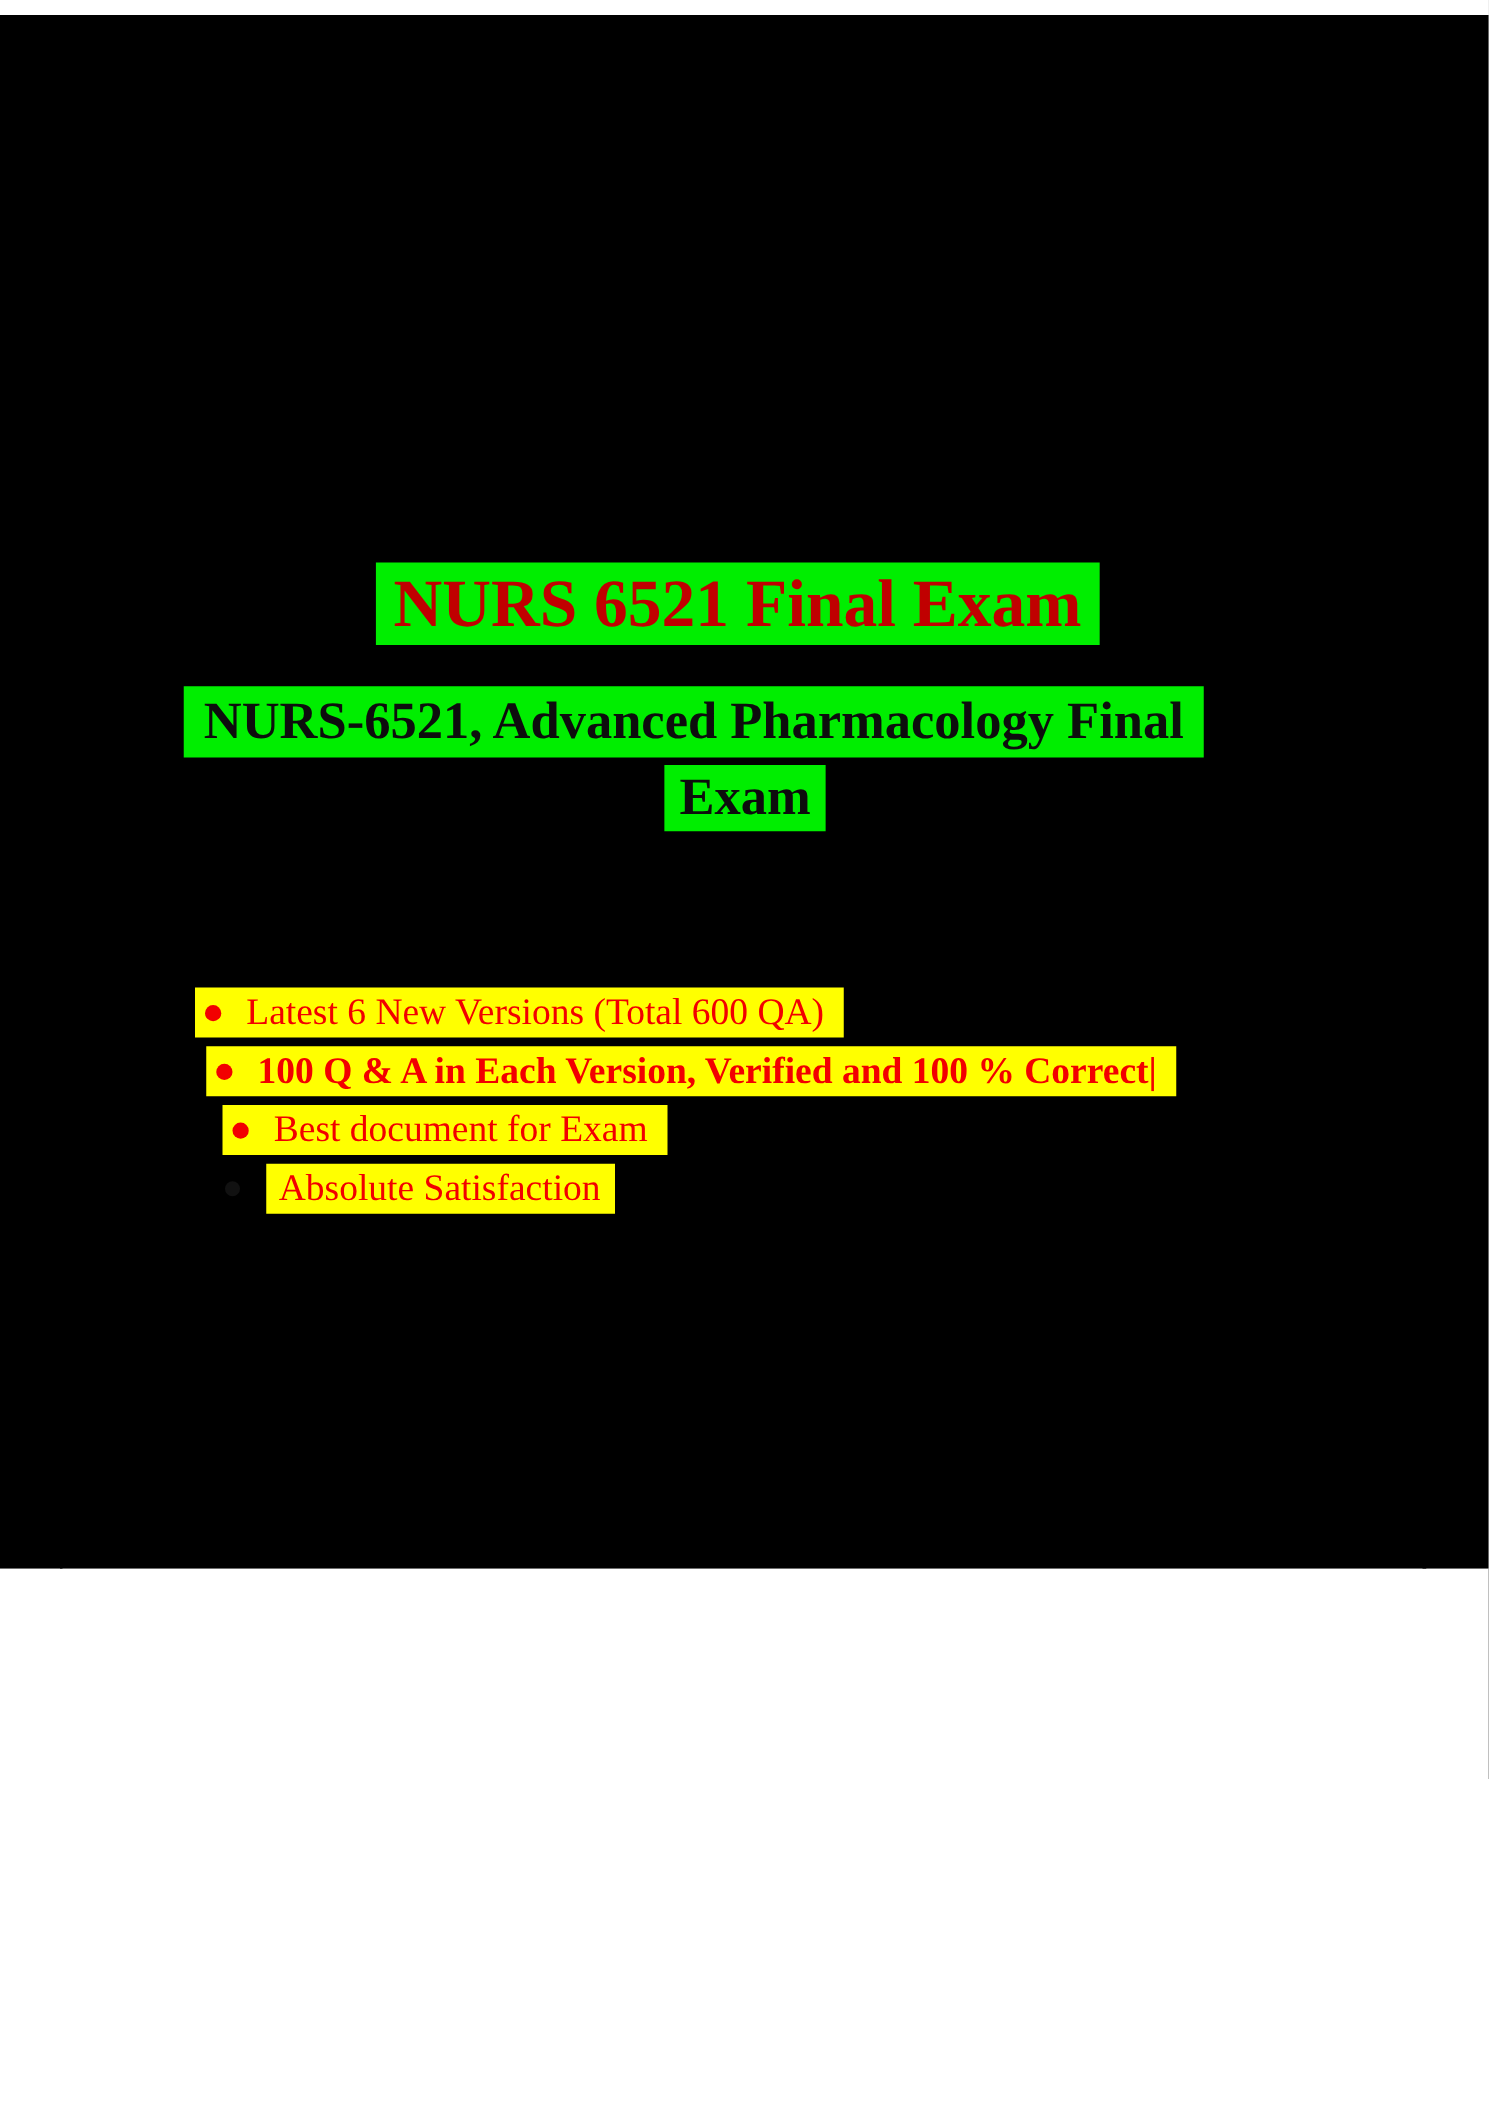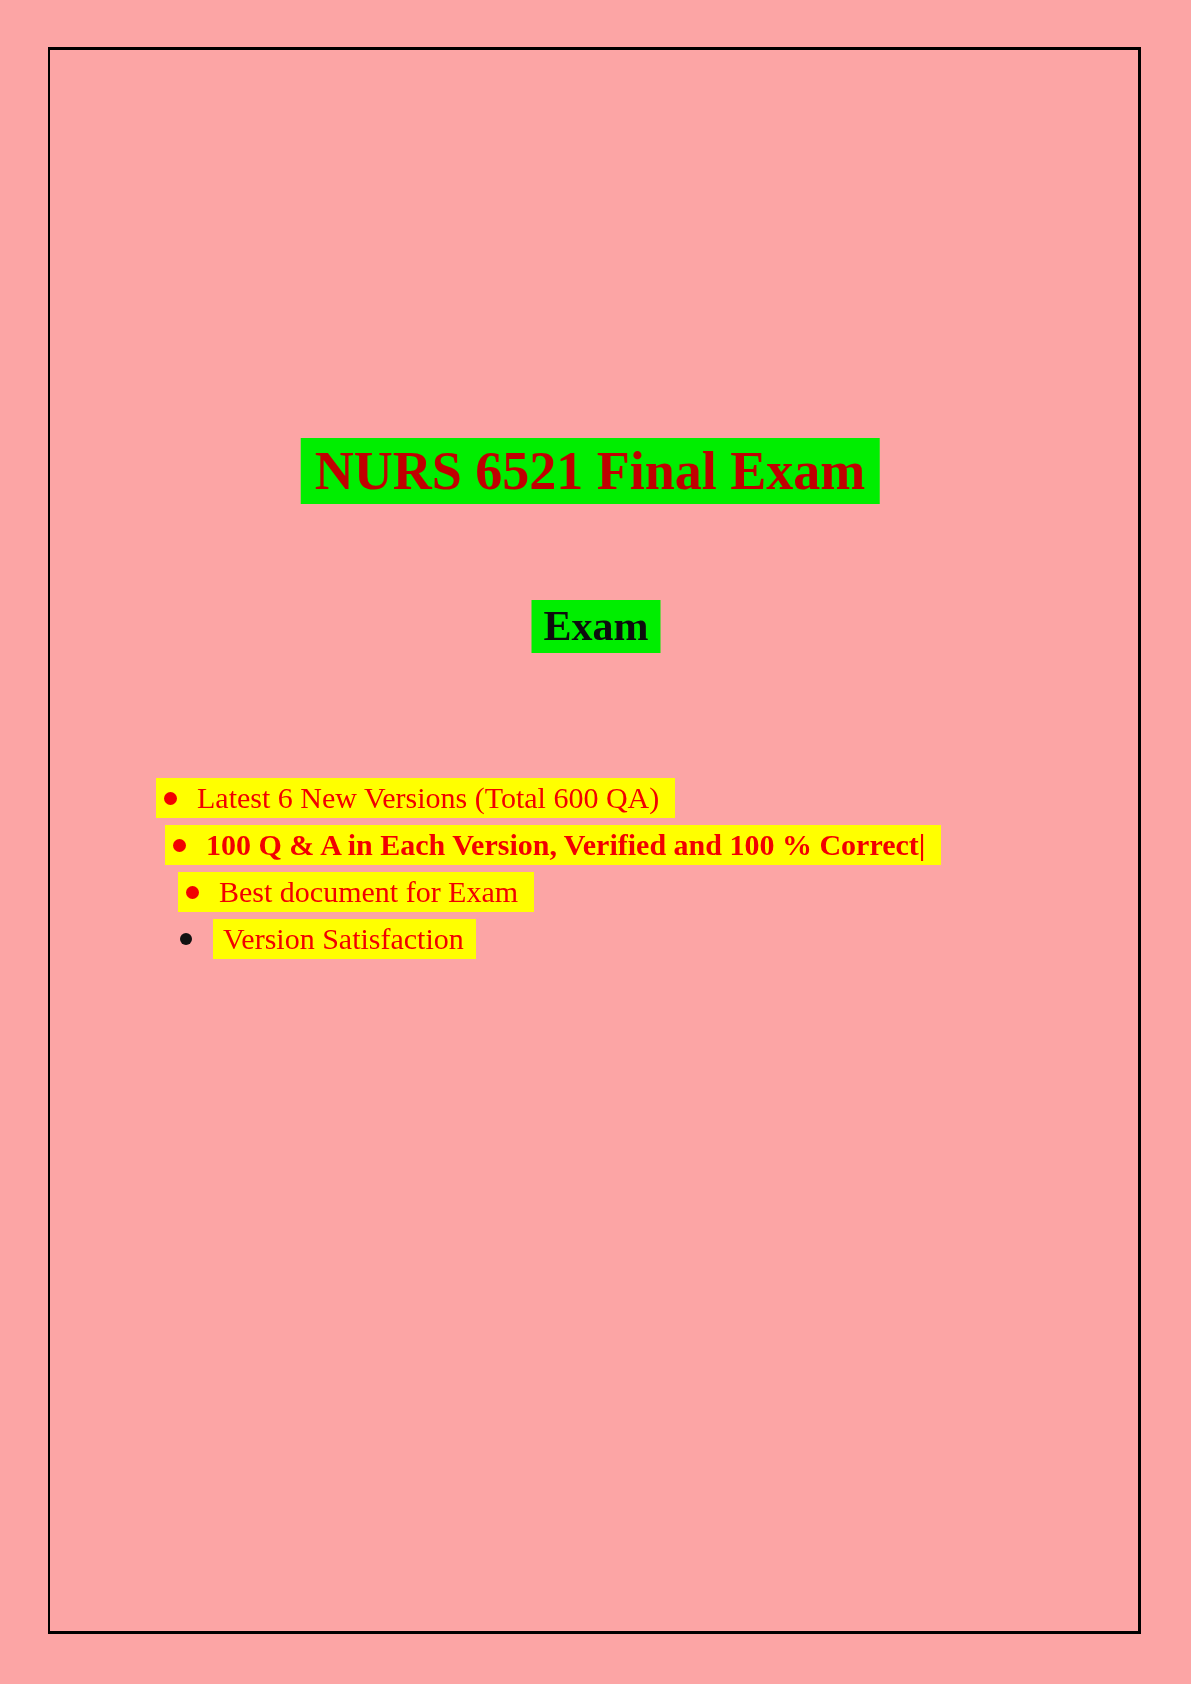--- a/index.html
+++ b/index.html
@@ -4,23 +4,24 @@
 <style>
   html, body {
     margin: 0;
     padding: 0;
     background: #ffffff;
     font-family: "Liberation Serif", serif;
   }
   .canvas {
     position: relative;
     width: 1191px;
-    height: 1684px;
-    background: #fca5a5;
+    height: 1243px;
+    background: #000000;
     overflow: hidden;
+    margin-top: 12px;
   }
   .page-border {
     position: absolute;
     left: 48px;
     top: 47px;
     width: 1093px;
     height: 1587px;
     border-top: 3px solid #000000;
     border-right: 3px solid #000000;
     border-bottom: 3px solid #000000;
@@ -112,20 +113,21 @@
 </style>
 </head>
 <body>
 
 <div class="canvas">
 
   <div class="page-border"></div>
 
   <div class="main-title">NURS 6521 Final Exam</div>
 
+  <div class="subtitle-line1">NURS-6521, Advanced Pharmacology Final</div>
 
   <div class="subtitle-line2">Exam</div>
 
   <div class="bullet-row row-1">
     <span class="hl">
       <span class="dot dot-red"></span>
       <span class="btext">Latest 6 New Versions (Total 600 QA)</span>
     </span>
   </div>
 
@@ -139,17 +141,17 @@
   <div class="bullet-row row-3">
     <span class="hl">
       <span class="dot dot-red"></span>
       <span class="btext">Best document for Exam</span>
     </span>
   </div>
 
   <div class="bullet-row row-4">
     <span class="dot dot-black outside-dot"></span>
     <span class="hl no-dot">
-      <span class="btext">Version Satisfaction</span>
+      <span class="btext">Absolute Satisfaction</span>
     </span>
   </div>
 
 </div>
 
 </body></html>

